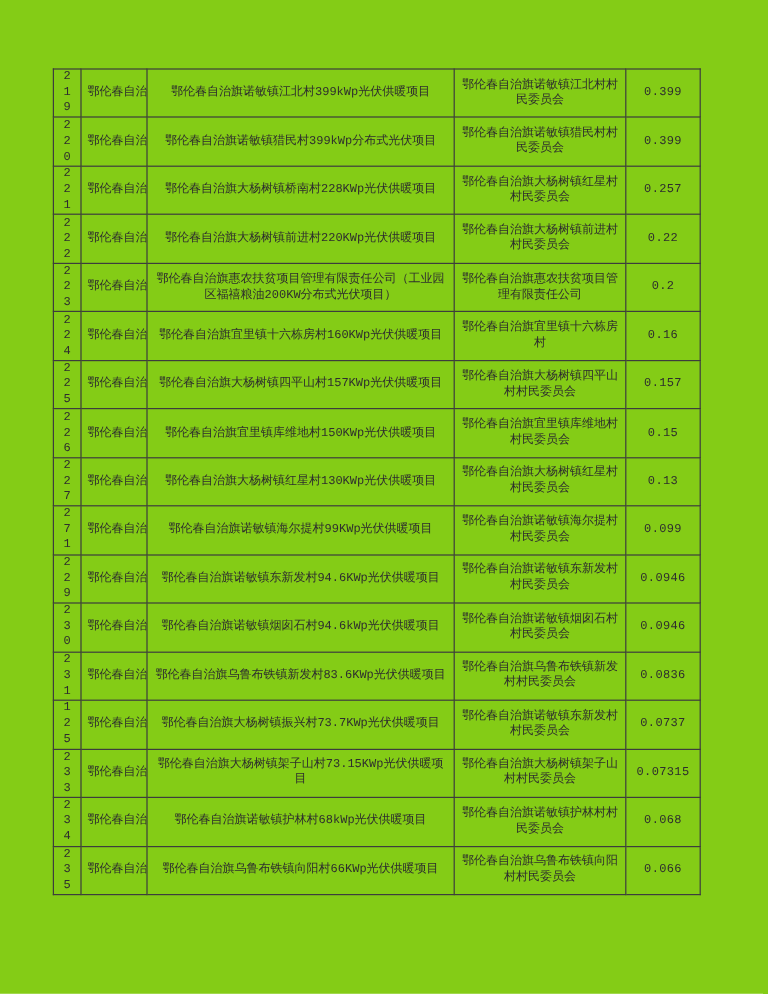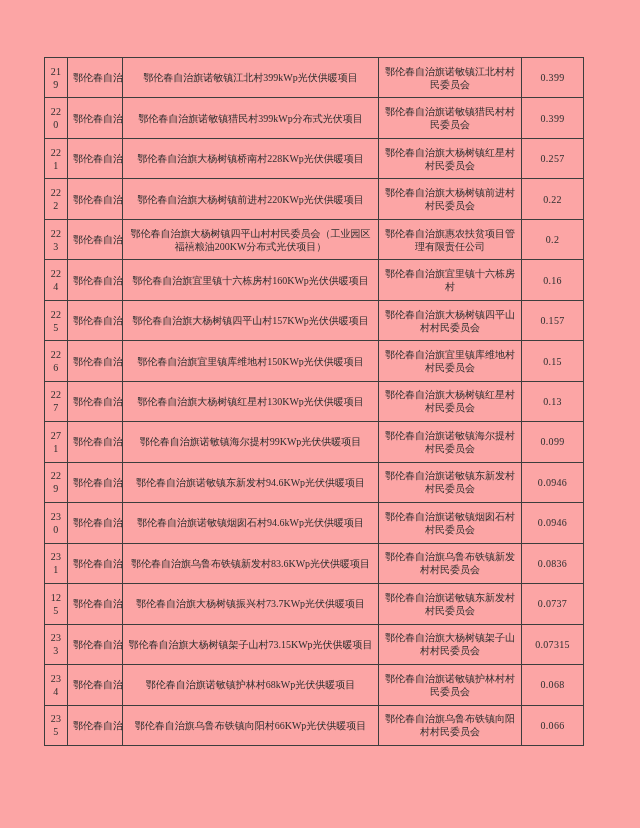--- a/index.html
+++ b/index.html
@@ -10,22 +10,23 @@
     width: 640px;
     height: 828px;
     background: #ffffff;
     font-family: "Liberation Serif", "DejaVu Serif", serif;
     color: #2e2e2e;
   }
   .page {
     position: relative;
     width: 640px;
     height: 828px;
-    background: #fca5a5;
+    background: #84cc16;
     overflow: hidden;
+    font-family: Liberation Mono, monospace;
   }
   table.grid {
     position: absolute;
     left: 44px;
     top: 57px;
     width: 539px;
     height: 688px;
     border-collapse: collapse;
     table-layout: fixed;
   }
@@ -101,21 +102,21 @@
         <tr>
           <td class="c-no">222</td>
           <td class="c-region">鄂伦春自治旗</td>
           <td class="c-project">鄂伦春自治旗大杨树镇前进村220KWp光伏供暖项目</td>
           <td class="c-org">鄂伦春自治旗大杨树镇前进村村民委员会</td>
           <td class="c-value">0.22</td>
         </tr>
         <tr>
           <td class="c-no">223</td>
           <td class="c-region">鄂伦春自治旗</td>
-          <td class="c-project">鄂伦春自治旗大杨树镇四平山村村民委员会（工业园区福禧粮油200KW分布式光伏项目）</td>
+          <td class="c-project">鄂伦春自治旗惠农扶贫项目管理有限责任公司（工业园区福禧粮油200KW分布式光伏项目）</td>
           <td class="c-org">鄂伦春自治旗惠农扶贫项目管理有限责任公司</td>
           <td class="c-value">0.2</td>
         </tr>
         <tr>
           <td class="c-no">224</td>
           <td class="c-region">鄂伦春自治旗</td>
           <td class="c-project">鄂伦春自治旗宜里镇十六栋房村160KWp光伏供暖项目</td>
           <td class="c-org">鄂伦春自治旗宜里镇十六栋房村</td>
           <td class="c-value">0.16</td>
         </tr>

